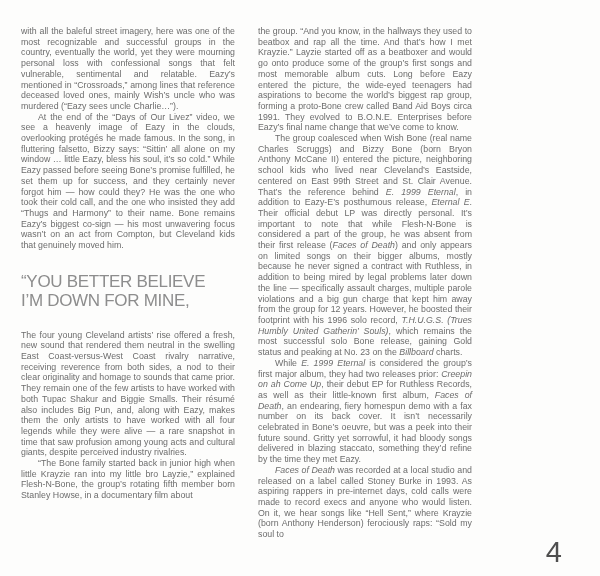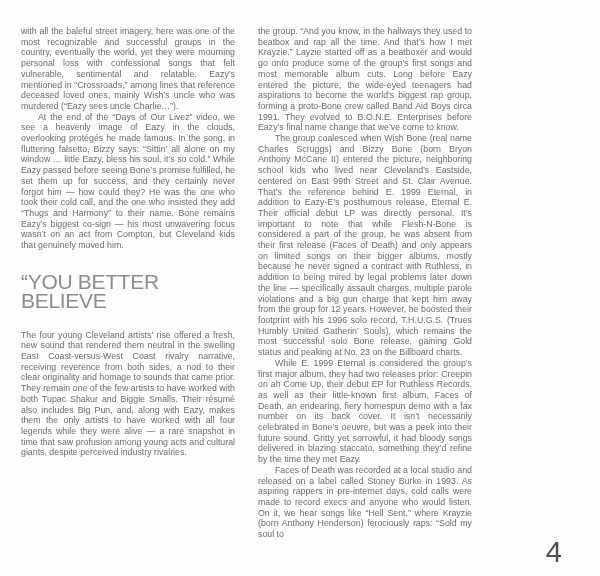--- a/index.html
+++ b/index.html
@@ -34,24 +34,25 @@
     font-size: 8.8px;
     line-height: 10.7px;
     color: var(--body-color, #6c6c6c);
     text-align: justify;
     letter-spacing: 0px;
   }
   .para.indent {
     text-indent: 17px;
   }
   .para .ital {
+    font-style: italic;
   }
   .pull-quote {
     margin: 21px 0 19px 0;
-    font-size: 21px;
+    font-size: 17px;
     line-height: 19.4px;
     letter-spacing: -0.3px;
     color: var(--quote-color, #8d8d8d);
     font-weight: 400;
   }
   .page-number {
     position: absolute;
     right: 38px;
     bottom: 9px;
     font-size: 29px;
@@ -63,22 +64,24 @@
 </head>
 <body>
 
 <div class="page">
   <div class="columns">
     <div class="column">
         <p class="para"><span>with all the baleful street imagery, here was one of the most recognizable and successful groups in the country, eventually the world, yet they were mourning personal loss with confessional songs that felt vulnerable, sentimental and relatable. Eazy’s mentioned in “Crossroads,” among lines that reference deceased loved ones, mainly Wish’s uncle who was murdered (“Eazy sees uncle Charlie…”).</span></p>
         <p class="para indent"><span>At the end of the “Days of Our Livez” video, we see a heavenly image of Eazy in the clouds, overlooking protégés he made famous. In the song, in fluttering falsetto, Bizzy says: “Sittin’ all alone on my window … little Eazy, bless his soul, it’s so cold.” While Eazy passed before seeing Bone’s promise fulfilled, he set them up for success, and they certainly never forgot him — how could they? He was the one who took their cold call, and the one who insisted they add “Thugs and Harmony” to their name. Bone remains Eazy’s biggest co-sign — his most unwavering focus wasn’t on an act from Compton, but Cleveland kids that genuinely moved him.</span></p>
         <div class="pull-quote">
           <div>“YOU BETTER BELIEVE</div>
+          <div>I’M DOWN FOR MINE,</div>
         </div>
         <p class="para"><span>The four young Cleveland artists’ rise offered a fresh, new sound that rendered them neutral in the swelling East Coast-versus-West Coast rivalry narrative, receiving reverence from both sides, a nod to their clear originality and homage to sounds that came prior. They remain one of the few artists to have worked with both Tupac Shakur and Biggie Smalls. Their résumé also includes Big Pun, and, along with Eazy, makes them the only artists to have worked with all four legends while they were alive — a rare snapshot in time that saw profusion among young acts and cultural giants, despite perceived industry rivalries.</span></p>
+        <p class="para indent"><span>“The Bone family started back in junior high when little Krayzie ran into my little bro Layzie,” explained Flesh-N-Bone, the group’s rotating fifth member born Stanley Howse, in a documentary film about</span></p>
       </div>
     <div class="column">
         <p class="para"><span>the group. “And you know, in the hallways they used to beatbox and rap all the time. And that’s how I met Krayzie.” Layzie started off as a beatboxer and would go onto produce some of the group’s first songs and most memorable album cuts. Long before Eazy entered the picture, the wide-eyed teenagers had aspirations to become the world’s biggest rap group, forming a proto-Bone crew called Band Aid Boys circa 1991. They evolved to B.O.N.E. Enterprises before Eazy’s final name change that we’ve come to know.</span></p>
         <p class="para indent"><span>The group coalesced when Wish Bone (real name Charles Scruggs) and Bizzy Bone (born Bryon Anthony McCane II) entered the picture, neighboring school kids who lived near Cleveland’s Eastside, centered on East 99th Street and St. Clair Avenue. That’s the reference behind </span><span class="ital">E. 1999 Eternal</span><span>, in addition to Eazy-E’s posthumous release, </span><span class="ital">Eternal E</span><span>. Their official debut LP was directly personal. It’s important to note that while Flesh-N-Bone is considered a part of the group, he was absent from their first release (</span><span class="ital">Faces of Death</span><span>) and only appears on limited songs on their bigger albums, mostly because he never signed a contract with Ruthless, in addition to being mired by legal problems later down the line — specifically assault charges, multiple parole violations and a big gun charge that kept him away from the group for 12 years. However, he boosted their footprint with his 1996 solo record, </span><span class="ital">T.H.U.G.S. (Trues Humbly United Gatherin’ Souls)</span><span>, which remains the most successful solo Bone release, gaining Gold status and peaking at No. 23 on the </span><span class="ital">Billboard</span><span> charts.</span></p>
         <p class="para indent"><span>While </span><span class="ital">E. 1999 Eternal</span><span> is considered the group’s first major album, they had two releases prior: </span><span class="ital">Creepin on ah Come Up</span><span>, their debut EP for Ruthless Records, as well as their little-known first album, </span><span class="ital">Faces of Death</span><span>, an endearing, fiery homespun demo with a fax number on its back cover. It isn’t necessarily celebrated in Bone’s oeuvre, but was a peek into their future sound. Gritty yet sorrowful, it had bloody songs delivered in blazing staccato, something they’d refine by the time they met Eazy.</span></p>
         <p class="para indent"><span class="ital">Faces of Death</span><span> was recorded at a local studio and released on a label called Stoney Burke in 1993. As aspiring rappers in pre-internet days, cold calls were made to record execs and anyone who would listen. On it, we hear songs like “Hell Sent,” where Krayzie (born Anthony Henderson) ferociously raps: “Sold my soul to</span></p>
       </div>
   </div>
   <div class="page-number">4</div>
 </div>

